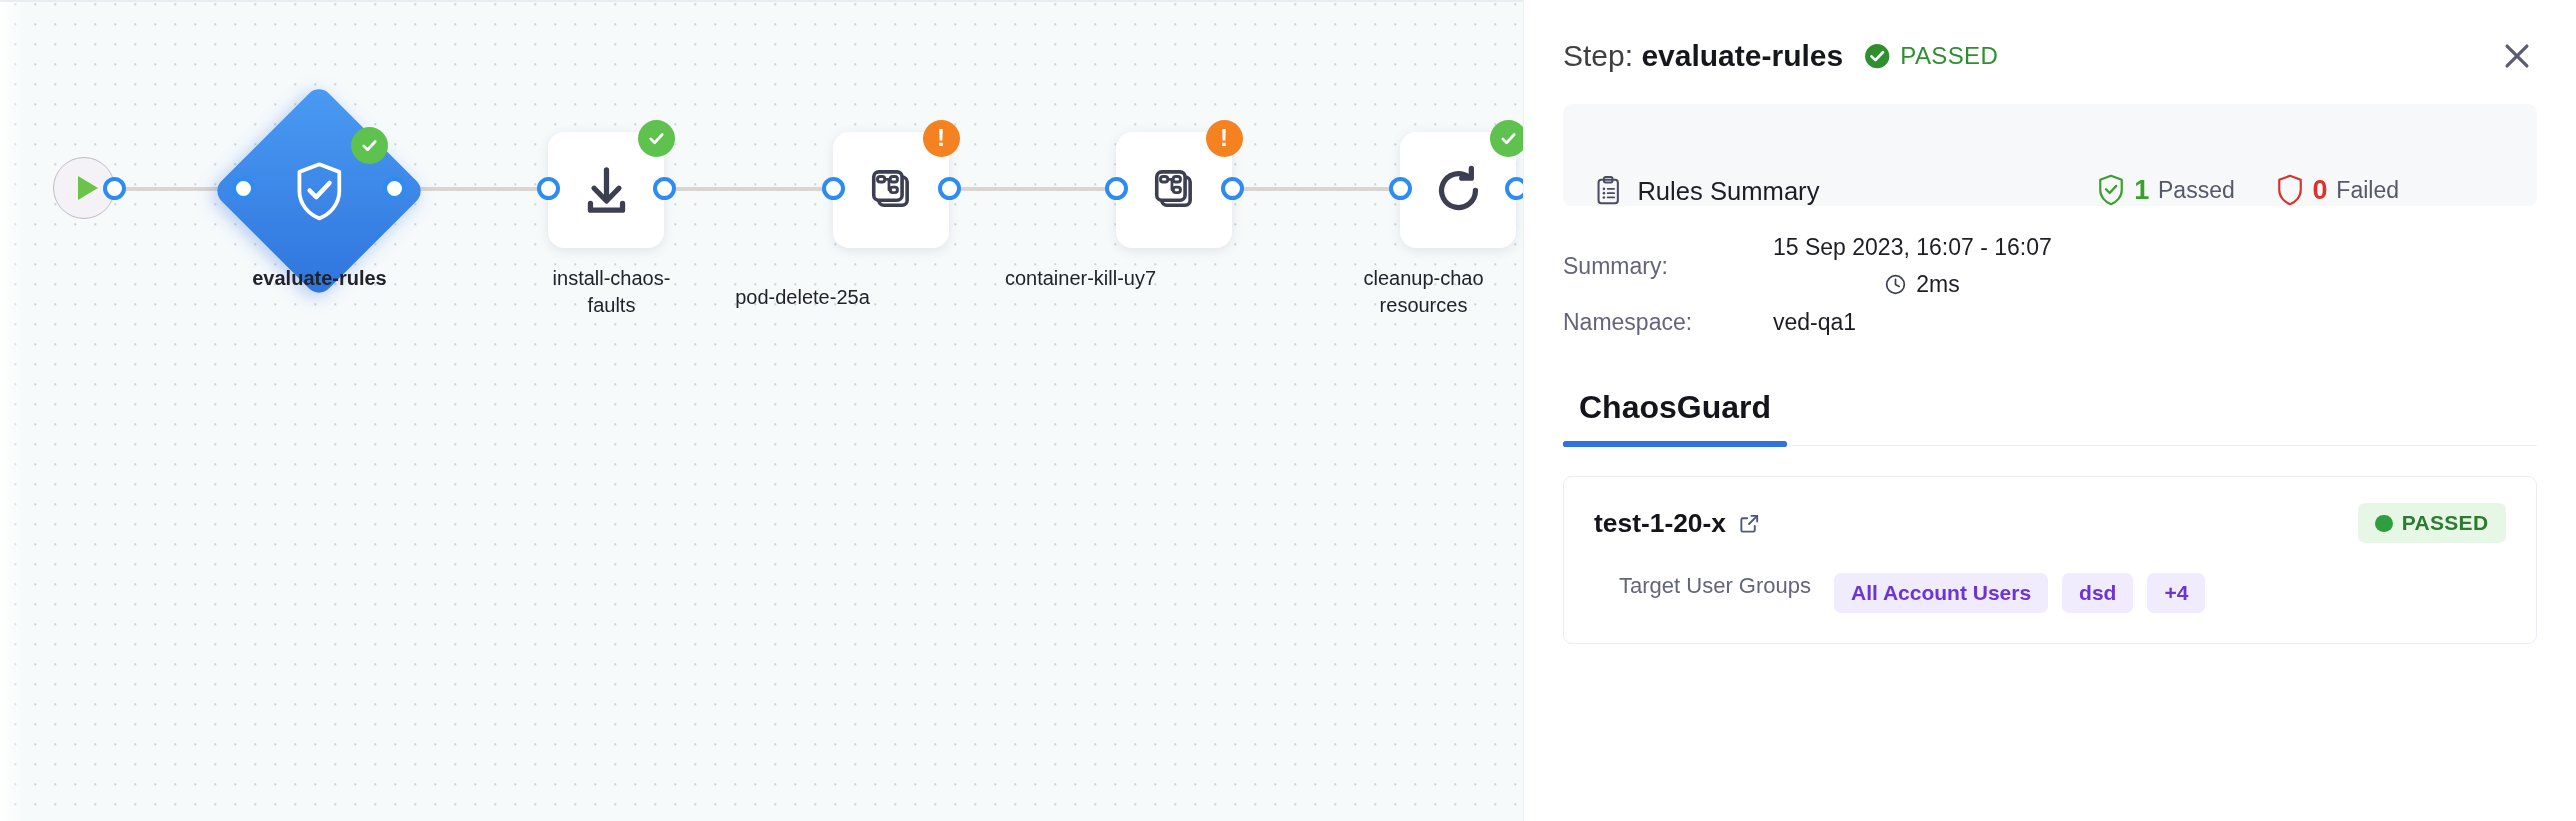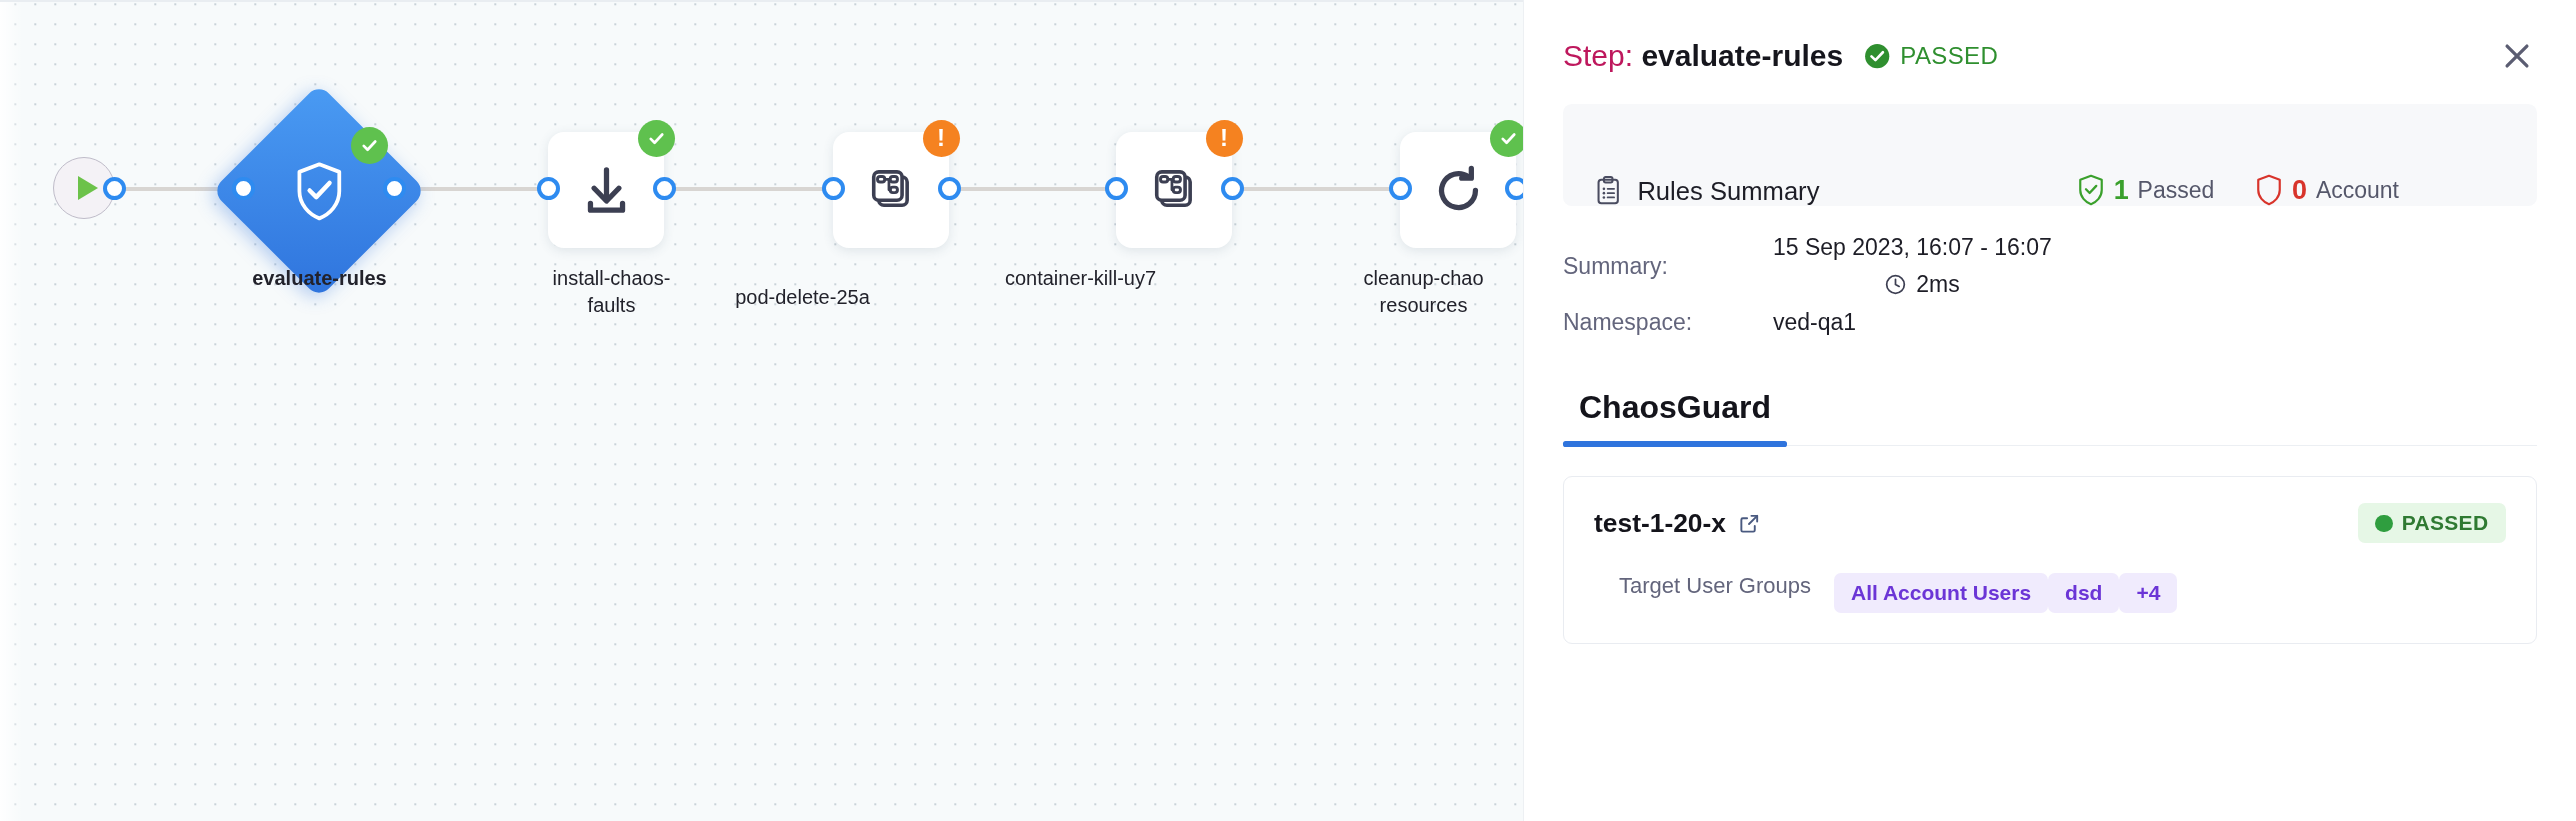--- a/index.html
+++ b/index.html
@@ -165,21 +165,21 @@
     display: flex;
     align-items: center;
     height: 104px;
     padding-top: 8.8px;
   }
   .panel-title {
     font-size: 30px;
     color: #1b1b22;
     white-space: nowrap;
   }
-  .panel-title .lbl { color: #be185d; font-weight: normal; }
+  .panel-title .lbl { color: #404040; font-weight: normal; }
   .panel-title .val { font-weight: bold; color: #16161d; }
   .hdr-status {
     display: flex;
     align-items: center;
     gap: 9.7px;
     margin-left: 21px;
   }
   .hdr-status .txt {
     font-size: 24px;
     color: #2f8f2f;
@@ -283,21 +283,21 @@
     font-size: 22px;
     color: #63657c;
     padding-left: 25px;
     flex: none;
   }
   .rc-val { font-size: 22px; color: #18181f; }
   .rc-val .l1 { font-weight: bold; }
   .rc-val .l2 { margin-top: 12.3px; color: #3a3a47; }
   .sep { color: #b9bcc7; margin: 0 8.8px; }
 
-  .chips { display: flex; flex-wrap: wrap; }
+  .chips { display: flex; gap: 14px; flex-wrap: wrap; }
   .chip {
     background: #f0ebfd;
     color: #6b35d6;
     border-radius: 7px;
     padding: 8px 17px;
     font-size: 21px;
     font-weight: bold;
     cursor: pointer;
   }
 </style>
@@ -453,21 +453,21 @@
             <path d="M7.6 13.4 L10.8 16.6 L16.6 10.4" fill="none" stroke="#3aa02c" stroke-width="2" stroke-linecap="round" stroke-linejoin="round"></path>
           </svg>
           <span class="num pass">1</span>
           <span class="lab">Passed</span>
         </div>
         <div class="rs-stat">
           <svg width="28" height="32" viewBox="0 0 24 28">
             <path d="M12 1.6 L21.4 5 V14 C21.4 20 17 24.6 12 26.4 C7 24.6 2.6 20 2.6 14 V5 Z" fill="none" stroke="#d8342b" stroke-width="1.9" stroke-linejoin="round"></path>
           </svg>
           <span class="num fail">0</span>
-          <span class="lab">Account</span>
+          <span class="lab">Failed</span>
         </div>
       </div>
     </div>
 
     <div class="meta" id="meta-layer">
         <div class="meta-row">
           <div class="meta-key">Summary:</div>
           <div class="meta-val">
             <span>15 Sep 2023, 16:07 - 16:07</span>
             <span class="meta-dur">

